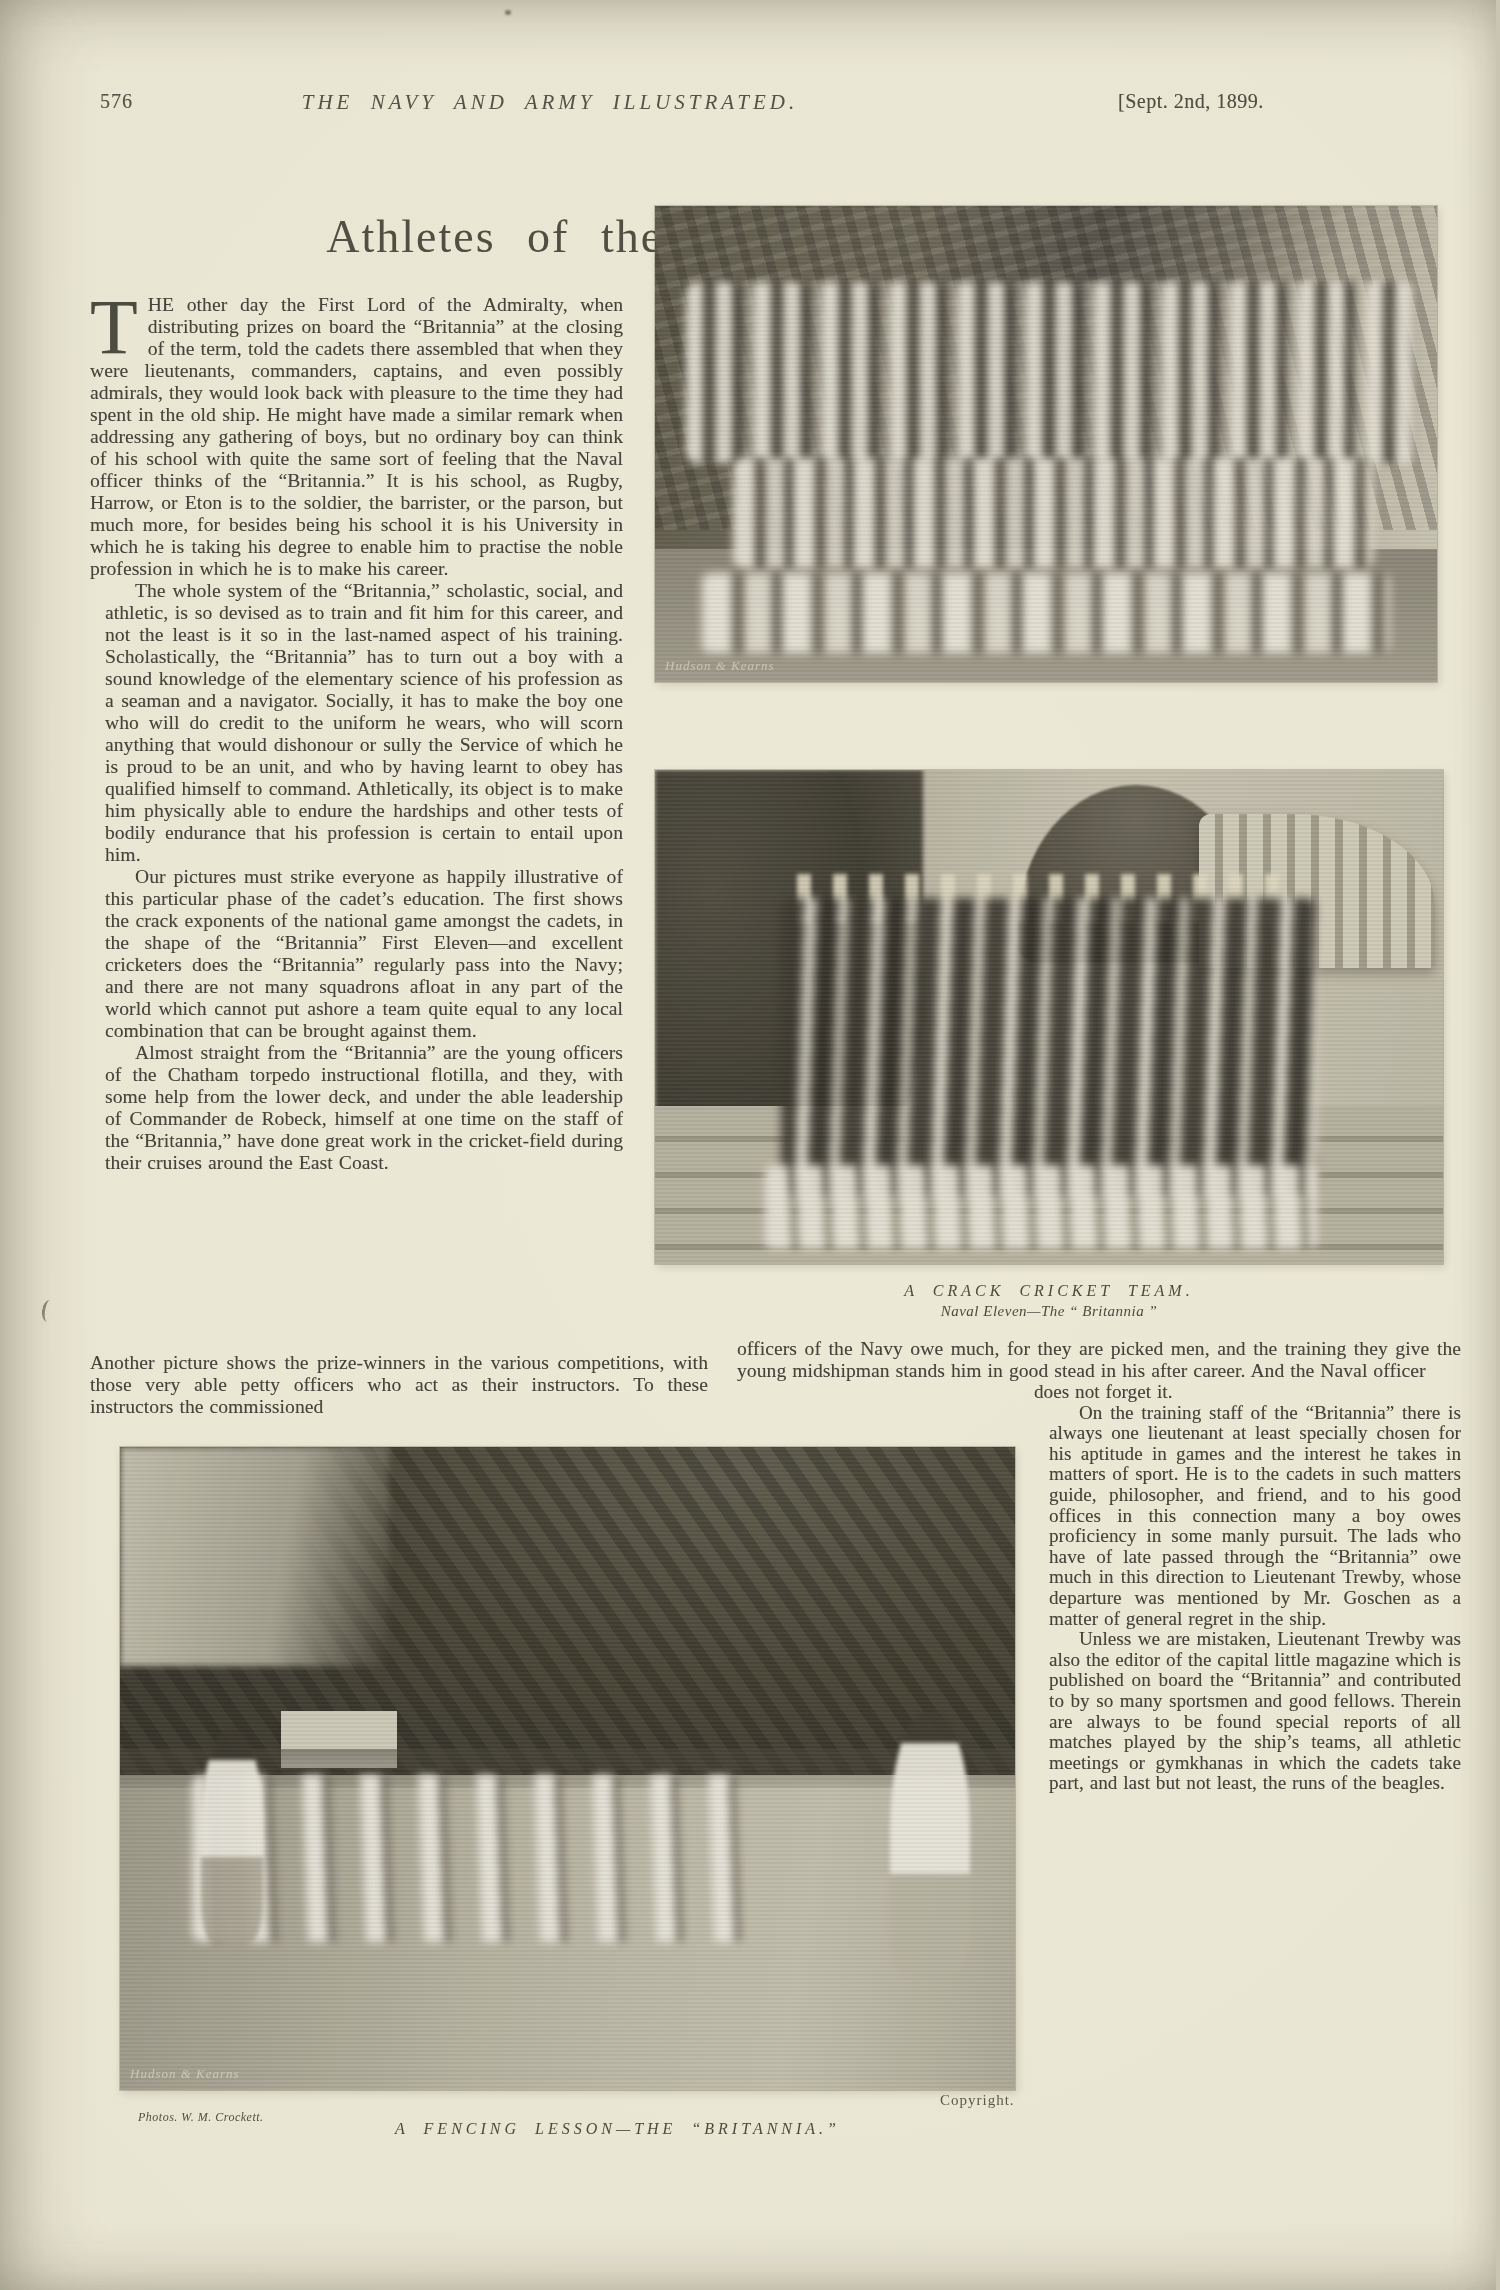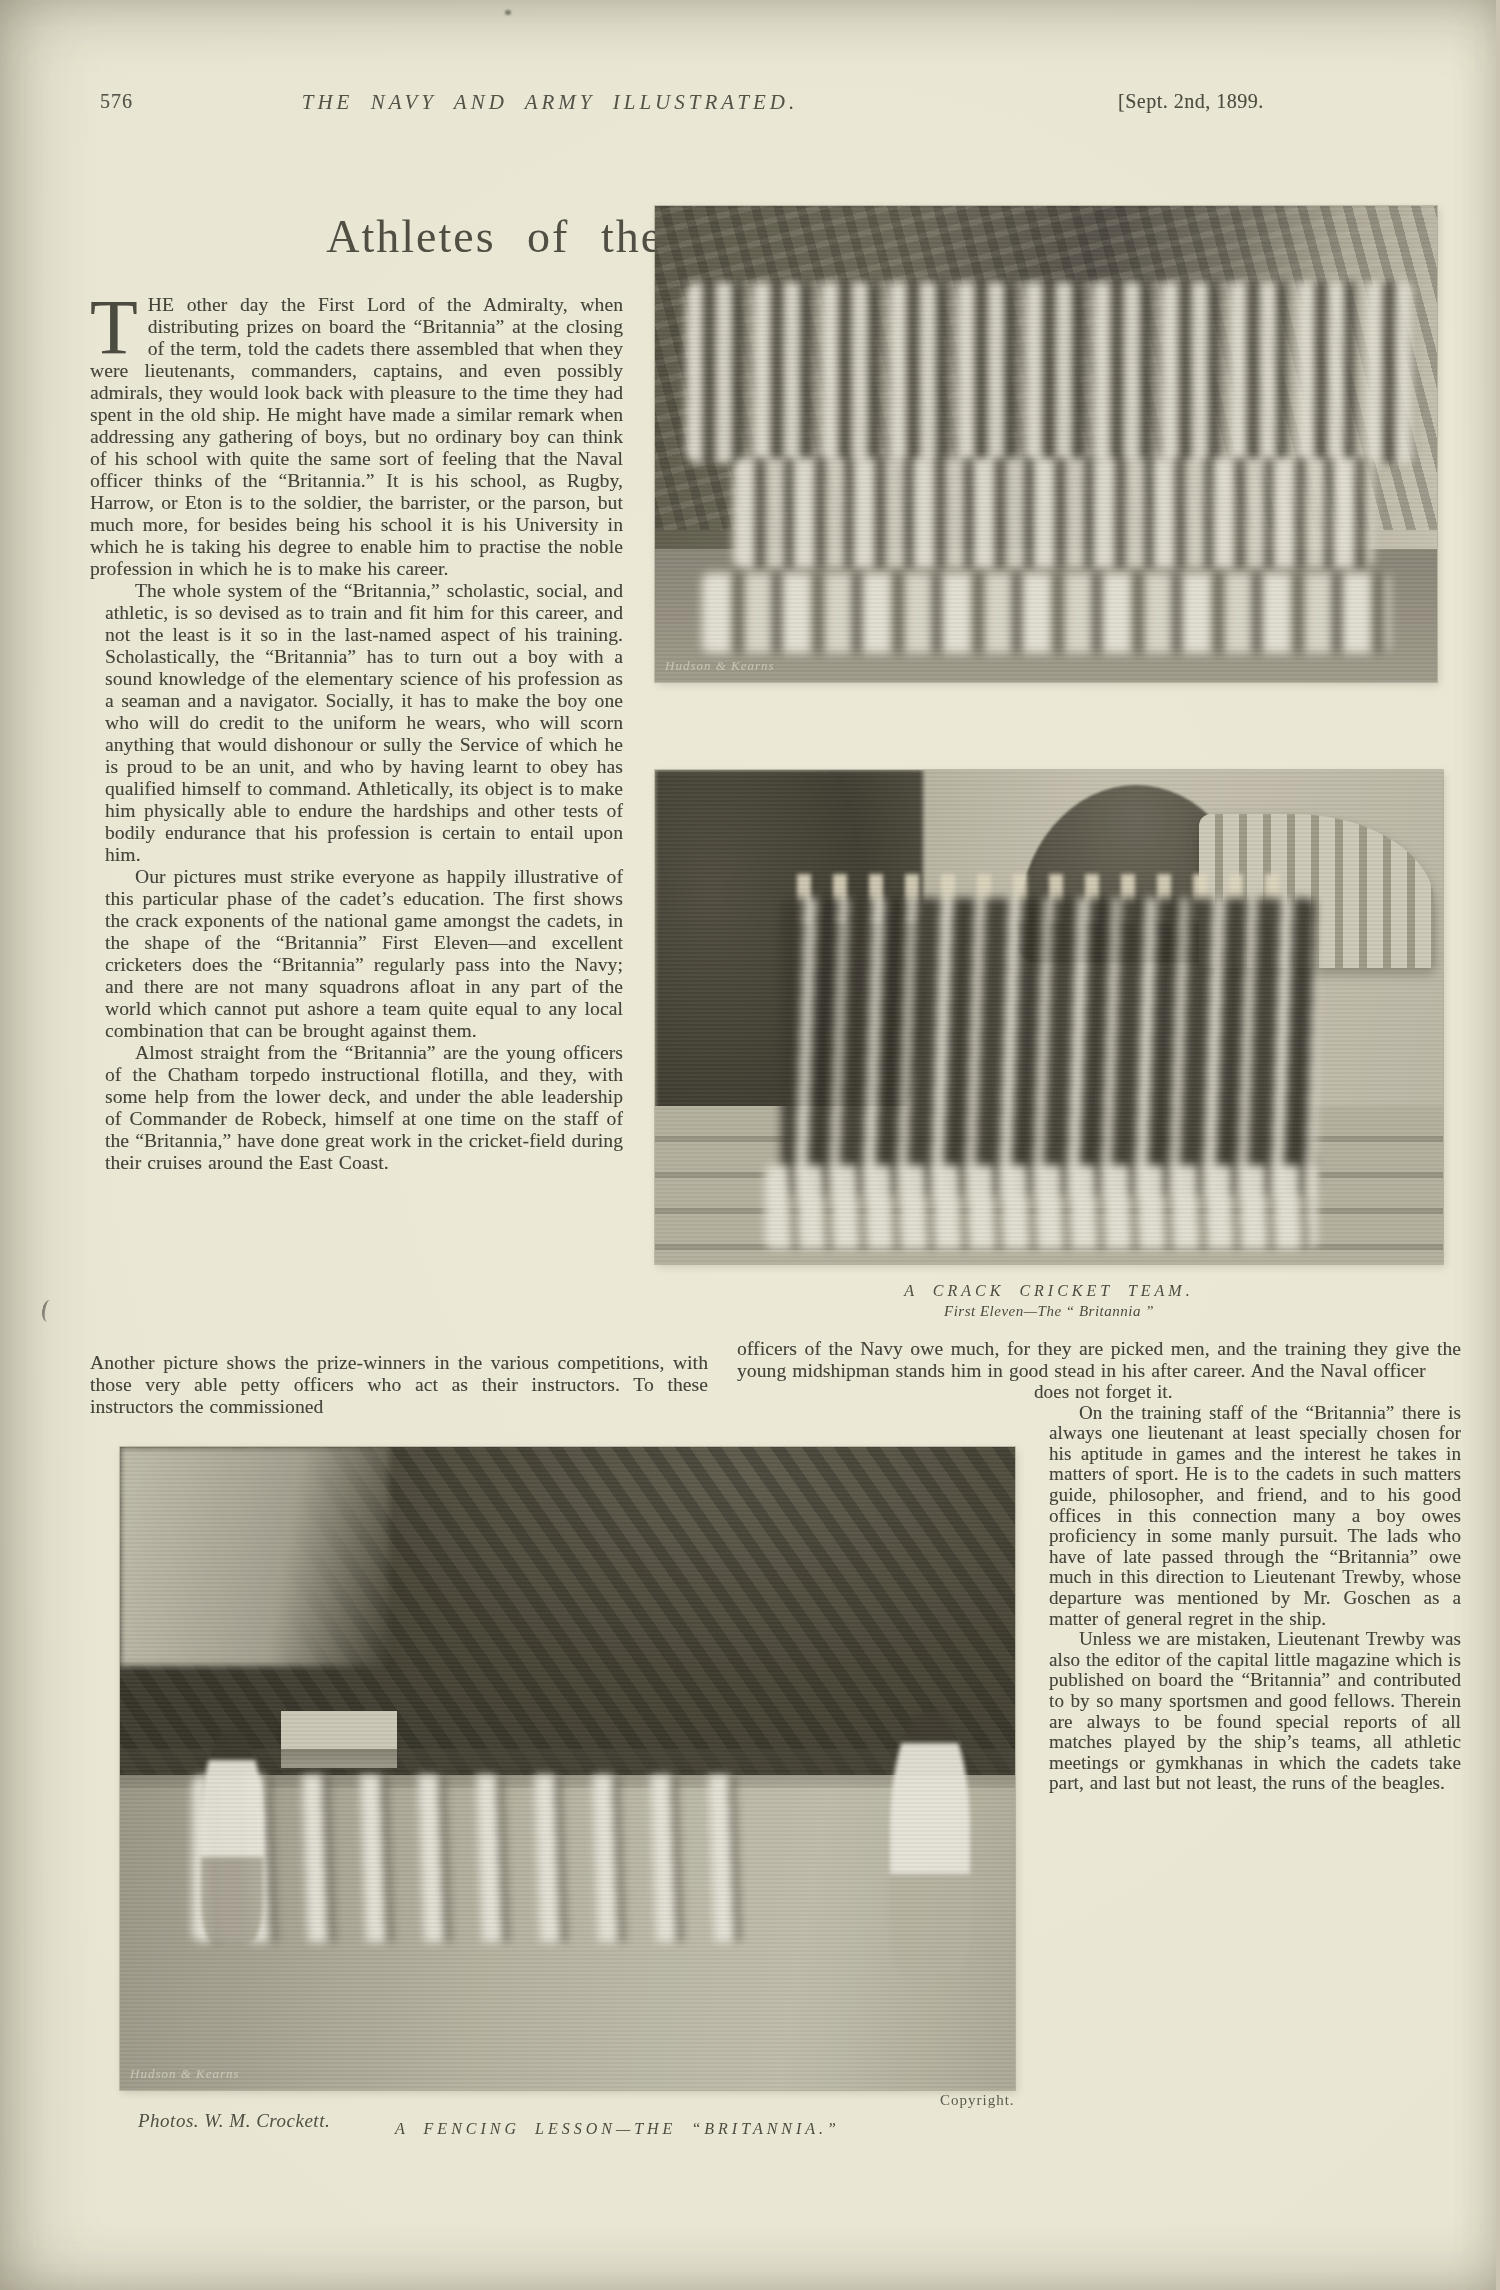--- a/index.html
+++ b/index.html
@@ -85,21 +85,21 @@
     background:linear-gradient(100deg,#a19e8e,#bfbcab 45%,#cac7b6 75%,#b4b1a0);}
   #photo3 .fence{left:0;right:0;top:47%;height:6%;
     background:linear-gradient(rgba(70,67,56,.55), rgba(70,67,56,.15));}
   #photo3 .fencers{left:8%;width:62%;top:51%;height:26%;border-radius:10px;filter:blur(4px);
     background:repeating-linear-gradient(88deg, rgba(242,240,230,.95) 0 20px, rgba(70,66,55,.55) 20px 27px, transparent 27px 58px);}
   #photo3 .instructor{right:5%;top:41%;width:9%;height:41%;border-radius:45% 45% 20% 20%;filter:blur(2px);
     background:linear-gradient(rgba(60,56,46,.9) 0 12%, rgba(245,243,233,.95) 12% 62%, rgba(190,186,170,.9) 62% 100%);}
   #photo3 .leftfig{left:9%;top:44%;width:7%;height:33%;border-radius:45% 45% 20% 20%;filter:blur(2px);
     background:linear-gradient(rgba(55,52,43,.9) 0 14%, rgba(243,241,231,.95) 14% 60%, rgba(175,171,155,.9) 60% 100%);}
 
-  .photo-credit{left:138px;top:2110px;font-style:italic;font-size:19px;color:#504f43;letter-spacing:.5px;}
+  .photo-credit{left:138px;top:2110px;font-style:italic;font-size:12px;color:#504f43;letter-spacing:.5px;}
   #cap3{left:180px;top:2120px;width:660px;text-align:right;}
   #cap3 .cap-title{font-style:italic;font-size:16px;letter-spacing:4px;word-spacing:7px;color:#4c4b3f;}
   .copyright{left:940px;top:2092px;font-size:15px;color:#5a594c;letter-spacing:1px;}
 
   .speck{left:505px;top:10px;width:6px;height:5px;border-radius:50%;background:rgba(50,48,40,.55);filter:blur(1px);}
   .margin-mark{left:42px;top:1300px;width:10px;height:22px;border-left:3px solid rgba(50,48,40,.5);border-radius:50%;transform:rotate(8deg);}
 </style>
 </head>
 <body>
 
@@ -137,21 +137,21 @@
     <div class="lyr dome"></div>
     <div class="lyr awning"></div>
     <div class="lyr foliage"></div>
     <div class="lyr steps"></div>
     <div class="lyr hats"></div>
     <div class="lyr group"></div>
     <div class="lyr trousers"></div>
   </div>
   <div class="abs caption" id="cap2">
     <div class="cap-title">A  CRACK  CRICKET  TEAM.</div>
-    <div class="cap-sub">First Eleven—The “ Britannia ”</div>
+    <div class="cap-sub">Naval Eleven—The “ Britannia ”</div>
   </div>
 
   <div class="abs right-col body-col ink">
     <p>officers of the Navy owe much, for they are picked men, and the training they give the young midshipman stands him in good stead in his after career.  And the Naval officer</p>
     <div class="right-narrow">
       <p>does not forget it.</p>
       <p class="ind">On the training staff of the “Britannia” there is always one lieutenant at least specially chosen for his aptitude in games and the interest he takes in matters of sport.  He is to the cadets in such matters guide, philosopher, and friend, and to his good offices in this connection many a boy owes proficiency in some manly pursuit.  The lads who have of late passed through the “Britannia” owe much in this direction to Lieutenant Trewby, whose departure was mentioned by Mr. Goschen as a matter of general regret in the ship.</p>
       <p class="ind">Unless we are mistaken, Lieutenant Trewby was also the editor of the capital little magazine which is published on board the “Britannia” and contributed to by so many sportsmen and good fellows.  Therein are always to be found special reports of all matches played by the ship’s teams, all athletic meetings or gymkhanas in which the cadets take part, and last but not least, the runs of the beagles.</p>
     </div>
   </div>

